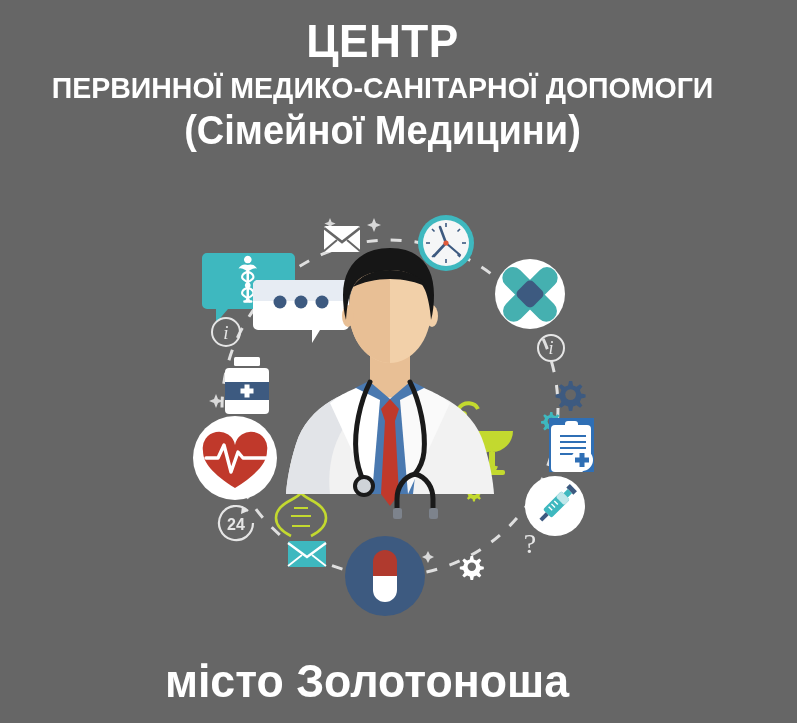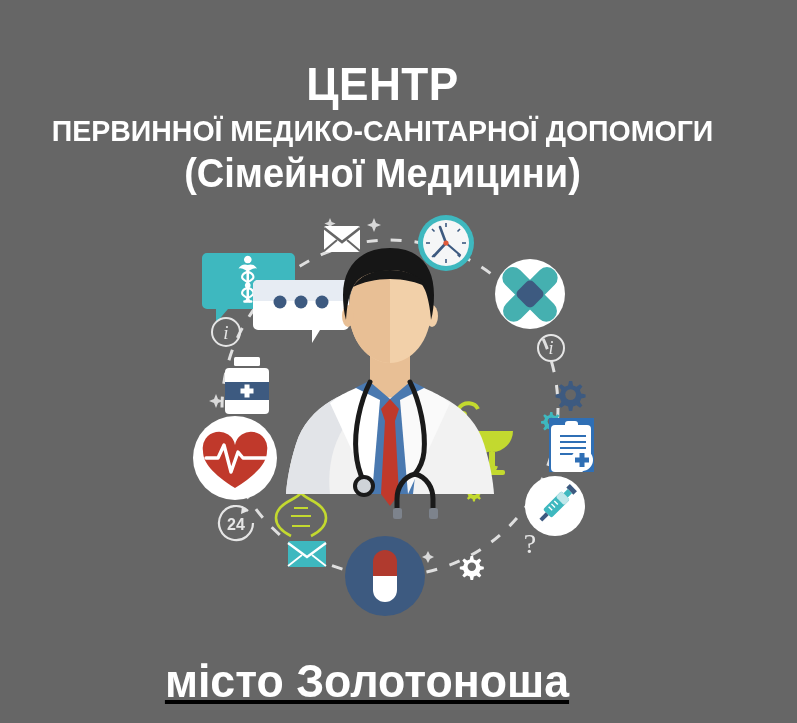--- a/index.html
+++ b/index.html
@@ -23,21 +23,20 @@
 
   
   .title-block {
     position: absolute;
     top: 0;
     left: 0;
     width: 765px;
     text-align: center;
     padding-top: 16px;
     box-sizing: border-box;
-    margin-top: 43px;
   }
   .title-main {
     color: #ffffff;
     font-weight: bold;
     font-size: 47px;
     line-height: 1.05;
     letter-spacing: 0.5px;
     transform: scaleX(0.94);
     margin: 0 0 6px 0;
   }
@@ -59,21 +58,20 @@
     transform: scaleX(0.95);
     margin: 0;
     white-space: nowrap;
   }
   .footer-block {
     position: absolute;
     left: 0;
     bottom: 18px;
     width: 734px;
     text-align: center;
-    text-decoration: underline;
   }
   .footer-text {
     color: #ffffff;
     font-weight: bold;
     font-size: 47px;
     line-height: 1.05;
     transform: scaleX(0.95);
     margin: 0;
   }
 

